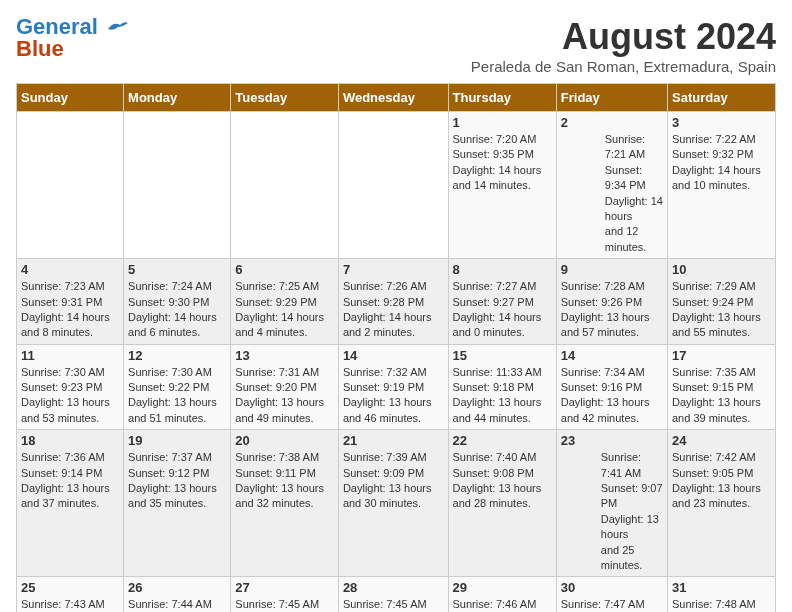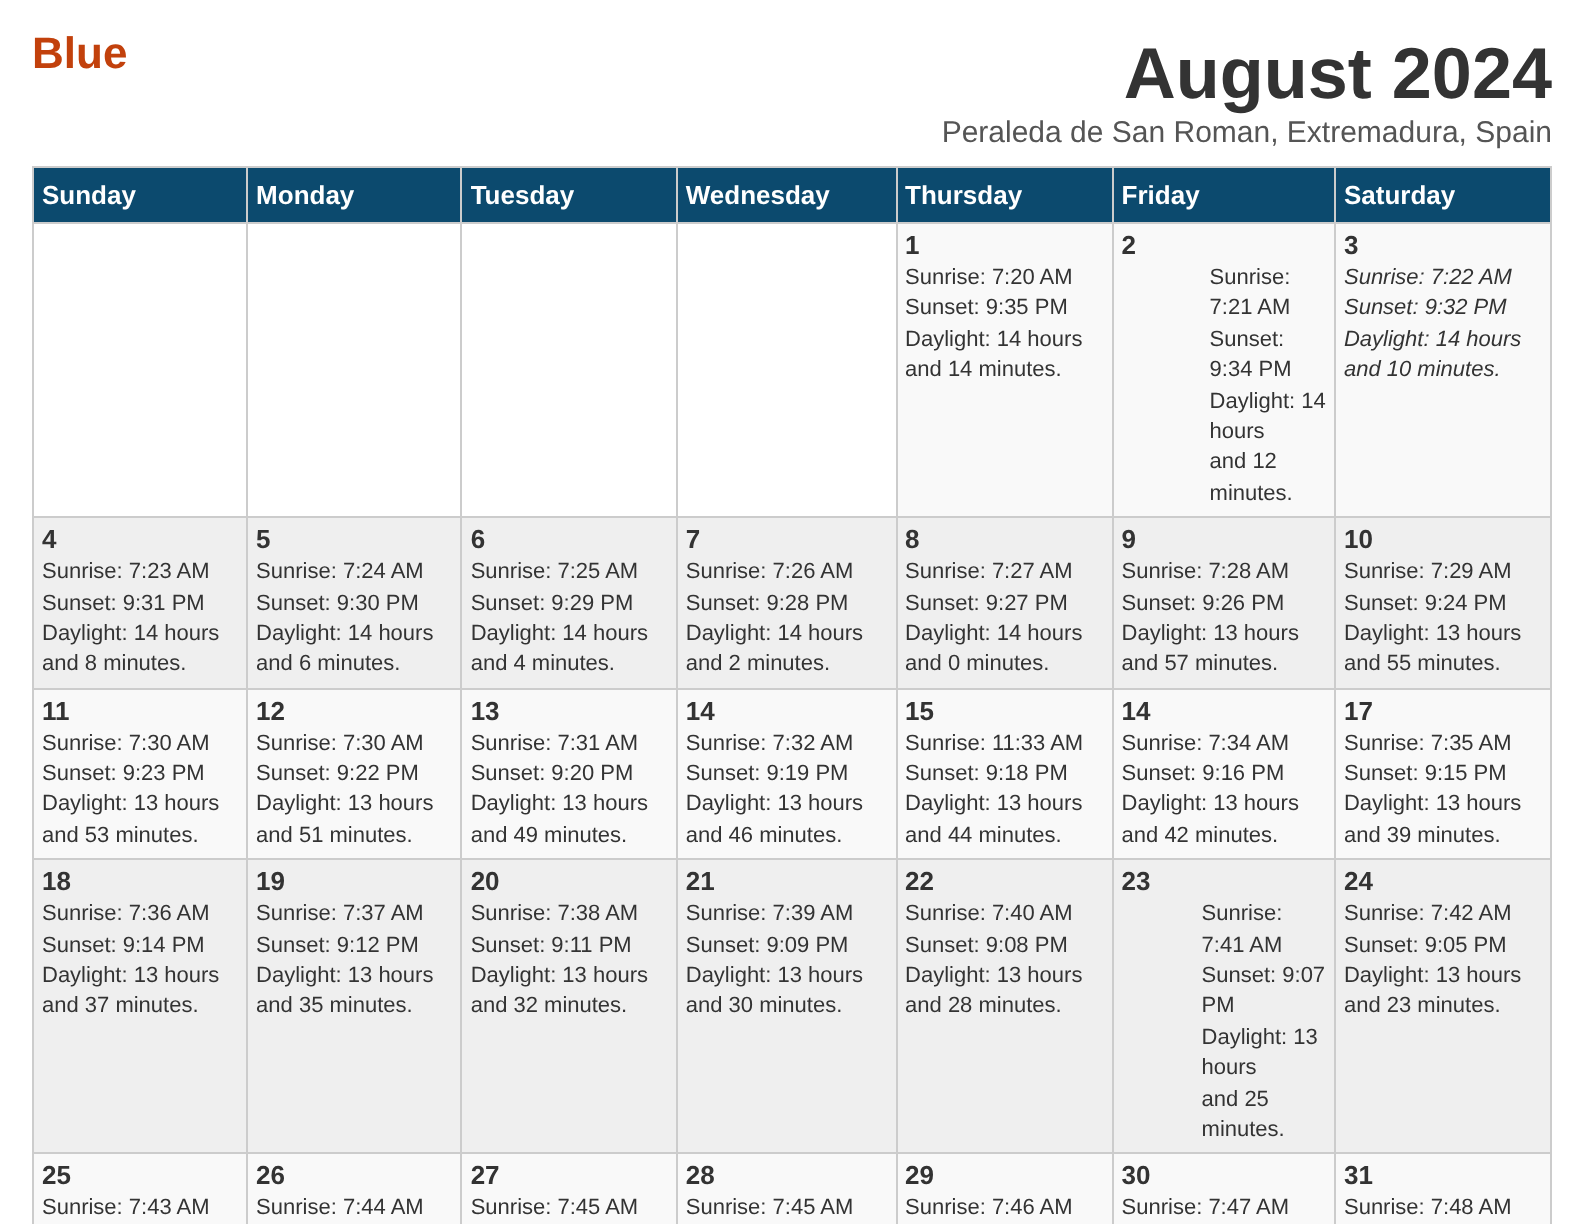--- a/index.html
+++ b/index.html
@@ -30,21 +30,21 @@
     .location {
       font-size: 15px;
       color: #555;
     }
     table {
       width: 100%;
       border-collapse: collapse;
       font-size: 11px;
     }
     thead tr th {
-      background: #0c4a6e;
+      background: #a16207;
       color: #fff;
       padding: 6px 4px;
       text-align: left;
       font-size: 13px;
       font-weight: bold;
       border: 1px solid #ccc;
     }
     tbody tr td {
       border: 1px solid #ccc;
       vertical-align: top;
@@ -71,20 +71,28 @@
       font-size: 11px;
       color: #555;
       text-align: right;
     }
   </style>
 </head>
 <body>
 
 <div class="header-area">
   <div class="logo">
+    <div style="display:flex;align-items:center;gap:2px;">
+      <div style="font-size:22px;font-weight:bold;color:#333;line-height:1;">
+        <span style="color:#2a7abf;">General</span>
+        <svg width="22" height="18" viewBox="0 0 22 18" style="vertical-align:middle;margin-left:2px;">
+          <path d="M2,10 Q8,2 14,6 Q18,2 22,4 Q16,8 12,8 Q8,12 2,10Z" fill="#2a7abf"></path>
+        </svg>
+      </div>
+    </div>
     <div style="font-size:22px;font-weight:bold;color:#c2410c;line-height:1;">Blue</div>
   </div>
   <div class="title-area">
     <div class="month-year">August 2024</div>
     <div class="location">Peraleda de San Roman, Extremadura, Spain</div>
   </div>
 </div>
 
 <table>
   <thead>
@@ -113,21 +121,21 @@
         </td>
         <td>
           <span class="day-num">2</span>
           <div class="day-info" style="white-space: pre-line; margin-left: 44px;">Sunrise: 7:21 AM
 Sunset: 9:34 PM
 Daylight: 14 hours
 and 12 minutes.</div>
         </td>
         <td>
           <span class="day-num">3</span>
-          <div class="day-info" style="white-space: pre-line; font-style: italic;">Sunrise: 7:22 AM
+          <div class="day-info" style="white-space: pre-line;">Sunrise: 7:22 AM
 Sunset: 9:32 PM
 Daylight: 14 hours
 and 10 minutes.</div>
         </td>
       </tr>
       <tr>
         <td>
           <span class="day-num">4</span>
           <div class="day-info" style="white-space: pre-line;">Sunrise: 7:23 AM
 Sunset: 9:31 PM

